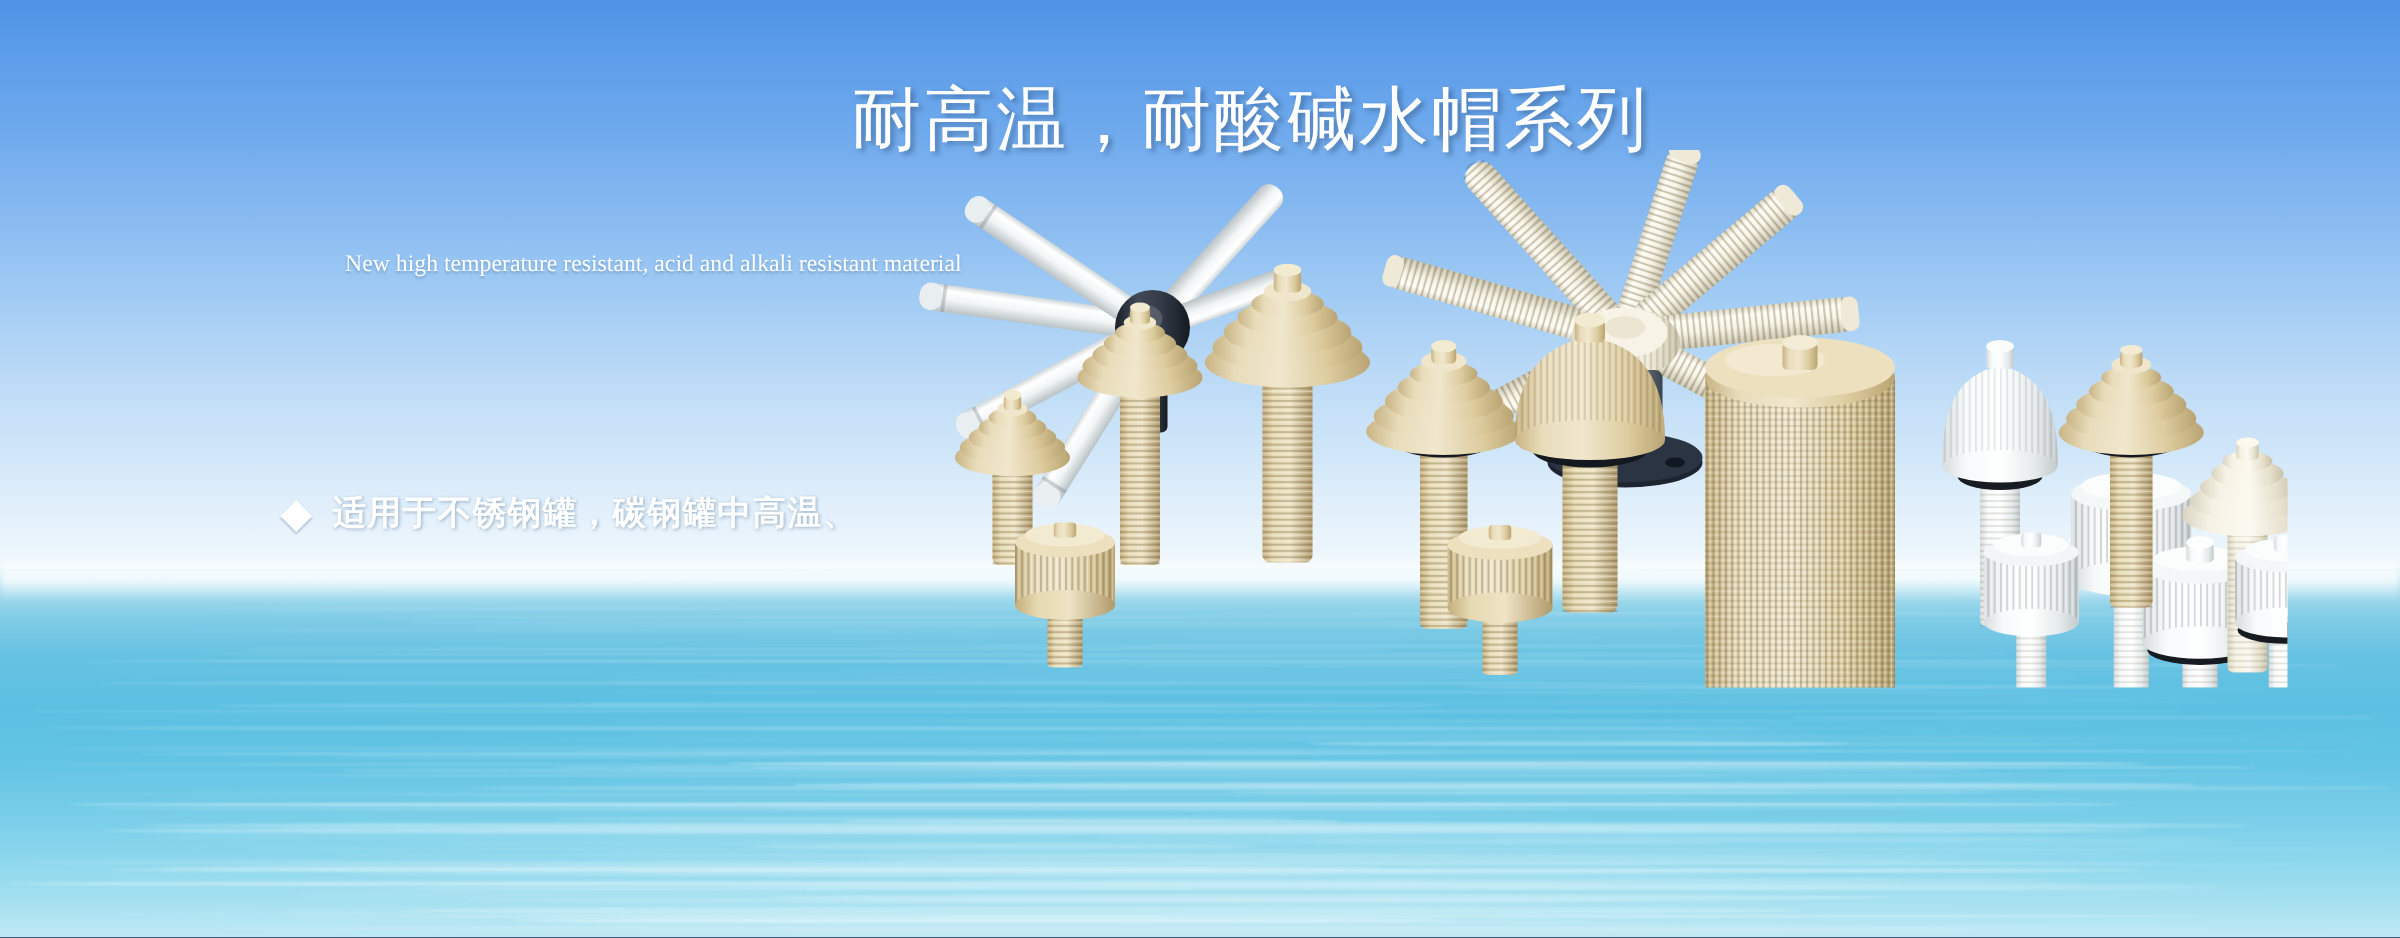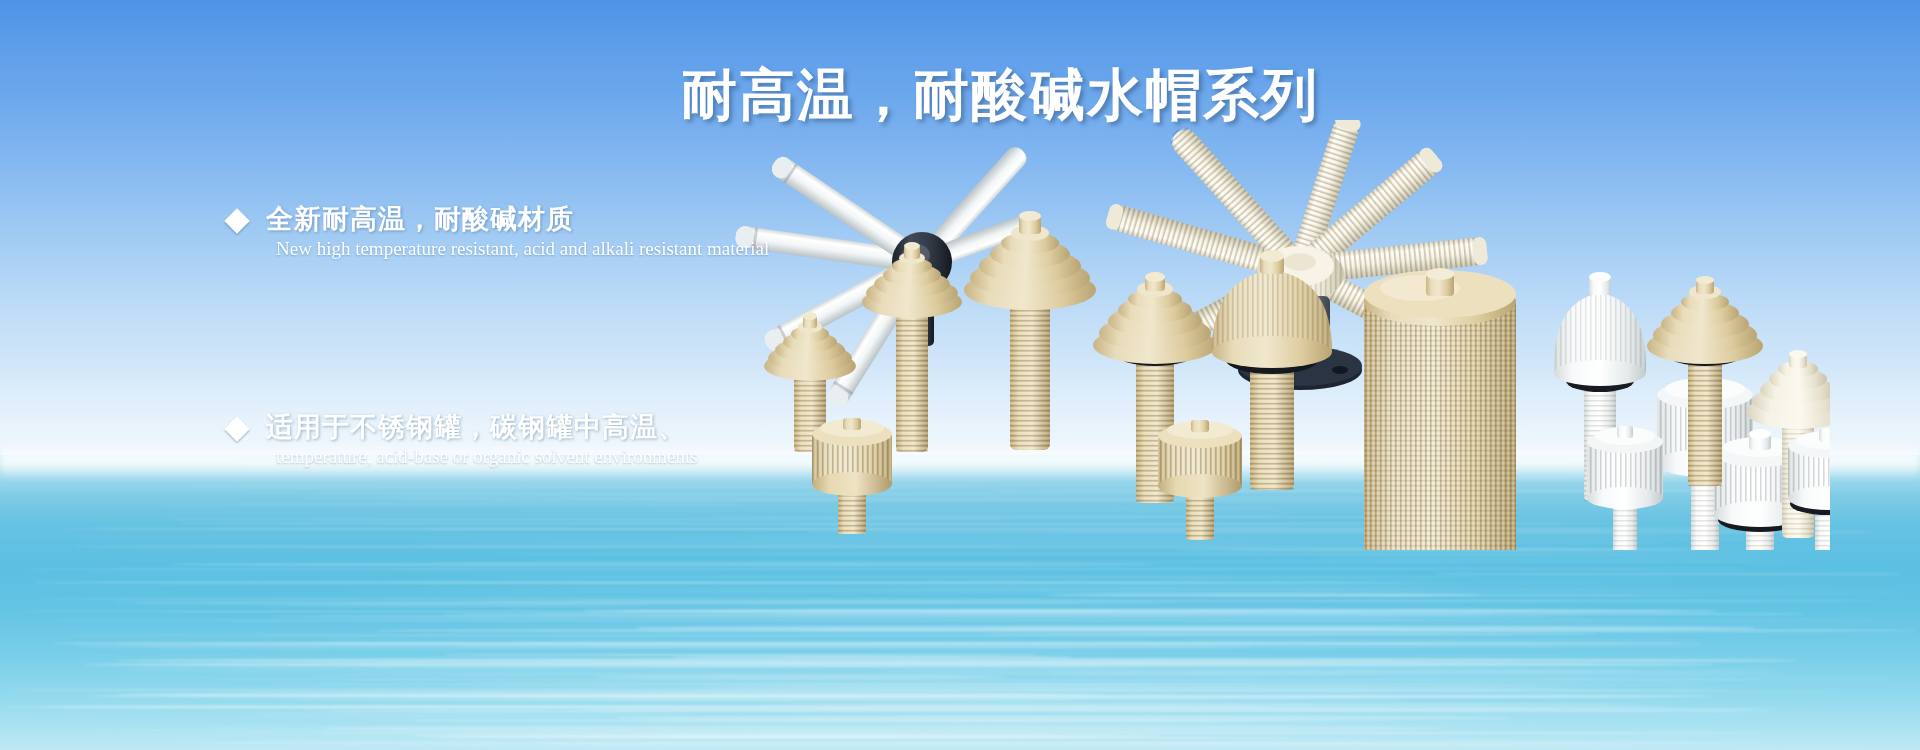--- a/index.html
+++ b/index.html
@@ -80,32 +80,32 @@
     background: linear-gradient(to bottom, rgba(255,255,255,0) 0%, rgba(255,255,255,0.85) 55%, rgba(255,255,255,0.15) 100%);
     filter: blur(3px);
   }
 
   
   .title {
     position: absolute;
     left: 1000px;
     top: 58px;
     font-size: 56px;
-    font-weight: 700;
+    font-weight: 400;
     color: #ffffff;
     letter-spacing: 2px;
     white-space: nowrap;
     transform: translateX(-50%);
     text-shadow: 3px 3px 4px rgba(40,70,110,0.45);
     font-family: "DejaVu Sans", "Liberation Sans", sans-serif;
   }
 
   .bullet-block { position: absolute; }
   .bullet-1 { left: 228px; top: 200px; }
-  .bullet-2 { left: 228px; top: 408px; }
+  .bullet-2 { left: 228px; top: 392px; }
 
   .bullet-row { display: flex; align-items: flex-start; }
   .diamond {
     width: 18px; height: 18px;
     background: #ffffff;
     transform: rotate(45deg);
     margin-top: 12px;
     margin-right: 20px;
     flex: 0 0 auto;
     box-shadow: 1px 1px 2px rgba(40,70,110,0.35);
@@ -622,34 +622,29 @@
         <ellipse cx="0" cy="16" rx="42" ry="12" fill="#ece0bf"></ellipse>
         <ellipse cx="0" cy="10" rx="33" ry="9" fill="#f3ebd1"></ellipse>
         <rect x="-9" y="0" width="18" height="12" rx="3" fill="url(#gBeige)"></rect>
       </g>
     </svg>
   </div>
 
   <div class="title">耐高温，耐酸碱水帽系列</div>
 
   <div class="bullet-block bullet-1">
-    <div class="bullet-row">
-      <div class="diamond"></div>
-      <div class="cn-line">全新耐高温，耐酸碱材质</div>
-    </div>
     <div class="en-block">
       <div class="en-line">New high temperature resistant, acid and alkali resistant material</div>
     </div>
   </div>
 
   <div class="bullet-block bullet-2">
     <div class="bullet-row">
       <div class="diamond"></div>
       <div>
         <div class="cn-line">适用于不锈钢罐，碳钢罐中高温、</div>
       </div>
     </div>
     <div class="en-block">
-      <div class="en-line">temperature, acid-base or organic solvent environments</div>
     </div>
   </div>
 
 </div>
 
 </body></html>

